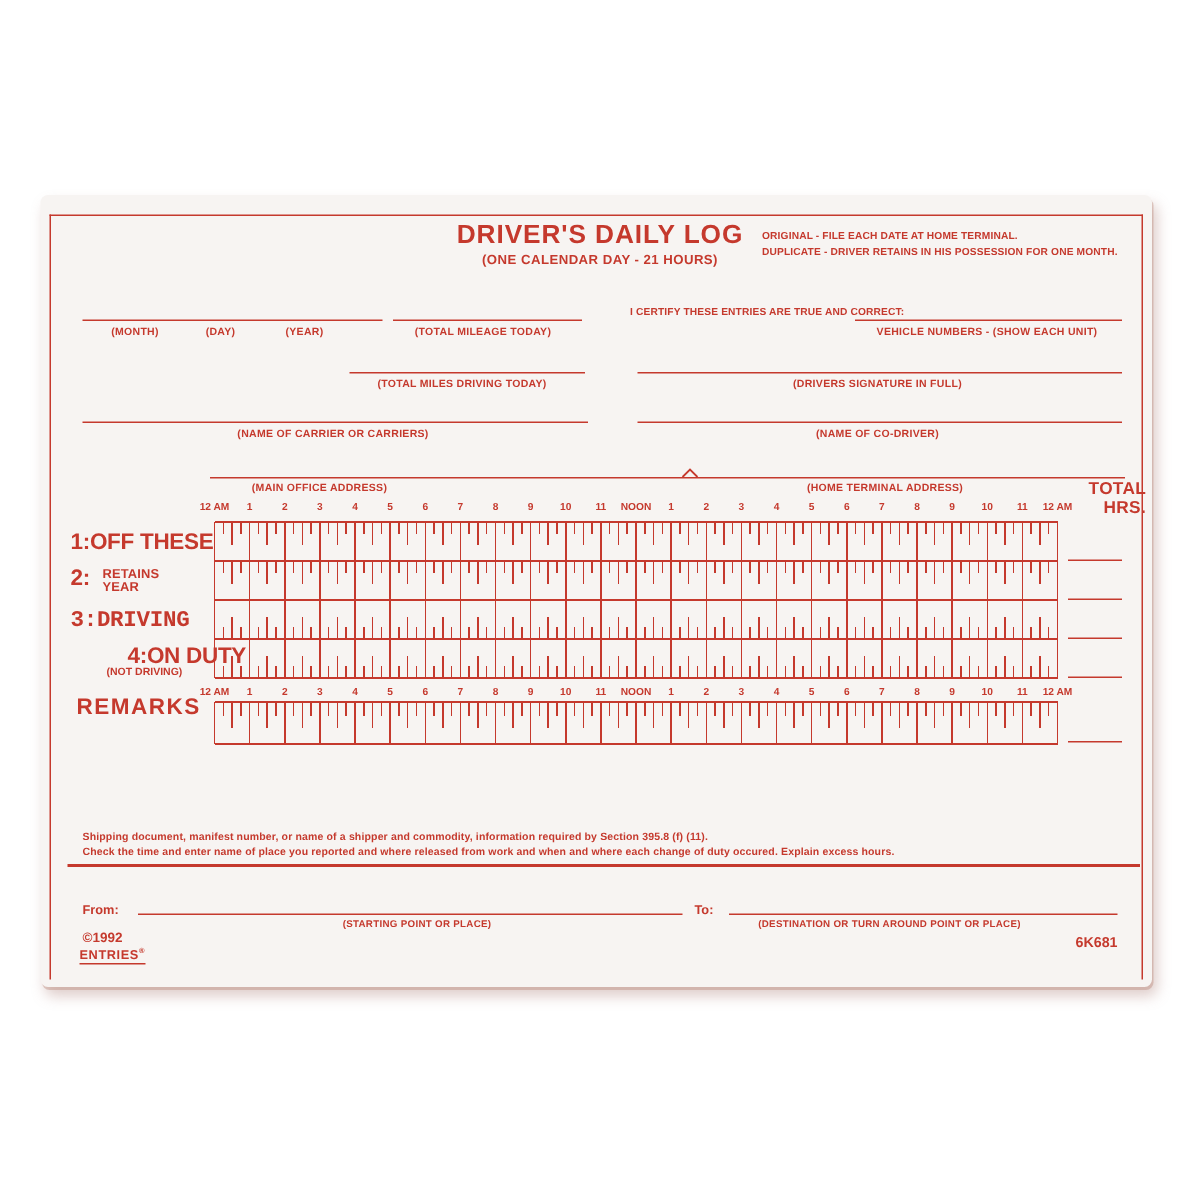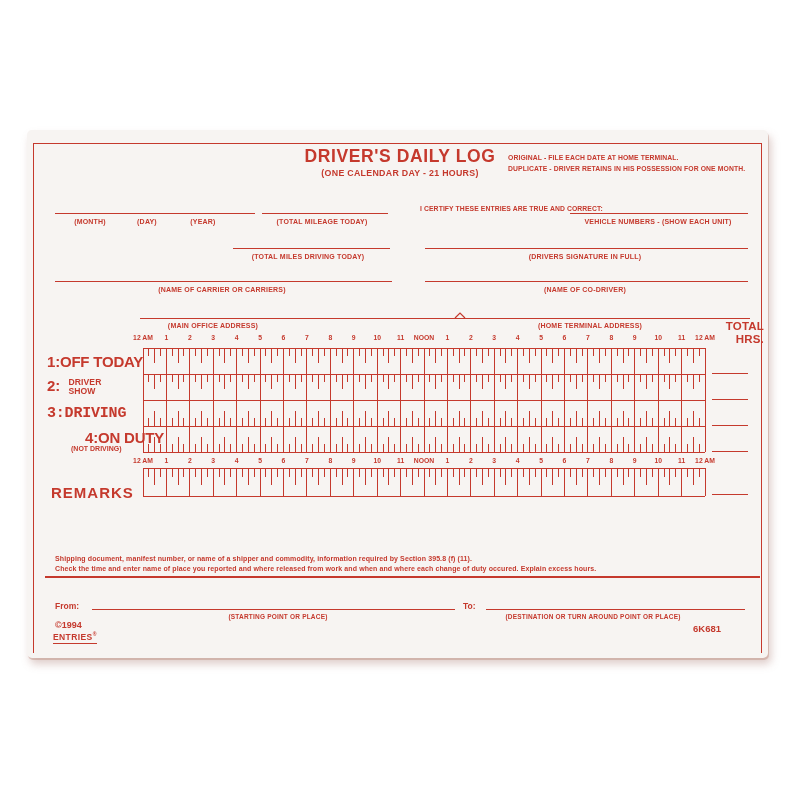--- a/index.html
+++ b/index.html
@@ -28,21 +28,21 @@
   .rowlab-big{font-size:15px;letter-spacing:-.2px;}
   .rowlab-sm{font-size:8.6px;line-height:1.1;letter-spacing:.1px;}
   .rowlab-sub{font-size:7px;}
   .total-hdr{font-size:11.5px;line-height:1.1;text-align:right;letter-spacing:.2px;}
 
   .notes{font-size:7px;line-height:1.35;letter-spacing:.1px;}
   .fromto{font-size:8.5px;}
   .small-lab{font-size:6.5px;}
   .brand{font-size:8.5px;letter-spacing:.4px;border-bottom:1.5px solid var(--red);padding-bottom:1px;}
   .brand sup{font-size:5px;}
-  .partnum{font-size:9.5px;}
+  .partnum{font-size:9.5px;text-align:right;}
   svg{overflow:visible;}
 </style>
 </head>
 <body>
 
 <div class="page">
   <div class="sheet">
     <div class="border-rect"></div>
 
     <div class="abs red title ctr" style="left:373px;top:16px;">DRIVER'S DAILY LOG</div>
@@ -81,32 +81,32 @@
       <polyline points="0,6 5,1 10,6" fill="none" stroke="#c5392d" stroke-width="1.2"></polyline>
     </svg>
     <div class="lab" style="left:186px;top:192px;">(MAIN OFFICE ADDRESS)</div>
     <div class="lab" style="left:563px;top:192px;">(HOME TERMINAL ADDRESS)</div>
 
     <div class="abs red total-hdr" style="left:677px;top:190px;width:60px;">
       <div>TOTAL</div>
       <div>HRS.</div>
     </div>
 
-    <div class="abs red rowlab-big" style="left:20px;top:223px;"><span>1:</span><span>OFF TODAY</span></div>
+    <div class="abs red rowlab-big" style="left:20px;top:223px;"><span>1:</span><span>OFF THESE</span></div>
     <div class="abs" style="left:20px;top:247px;">
       <span class="red rowlab-big">2:</span>
       <span class="red rowlab-sm" style="display:inline-block;vertical-align:top;margin-left:4px;margin-top:1px;">
-        <span style="display:block;">DRIVER</span>
-        <span style="display:block;">SHOW</span>
+        <span style="display:block;">RETAINS</span>
+        <span style="display:block;">YEAR</span>
       </span>
     </div>
     <div class="abs red rowlab-big" style="left:20px;top:275px;font-family:Liberation Mono, monospace;"><span>3:</span><span>DRIVING</span></div>
     <div class="abs red rowlab-big" style="left:20px;top:299px;margin-left:38px;"><span>4:</span><span>ON DUTY</span></div>
     <div class="abs red rowlab-sub" style="left:44px;top:315px;">(NOT DRIVING)</div>
-    <div class="abs red rowlab-big" style="left:24px;top:354px;letter-spacing:1px;">REMARKS</div>
+    <div class="abs red rowlab-big" style="left:24px;top:333px;letter-spacing:1px;">REMARKS</div>
 
     <svg id="grid-svg" class="abs" style="left:116px;top:200px;shape-rendering:crispEdges;" width="564" height="170">
         <text x="0" y="10" fill="#c5392d" font-size="6.8" font-weight="bold" font-family="&quot;Liberation Sans&quot;, sans-serif" text-anchor="middle">12 AM</text>
         <text x="0" y="133" fill="#c5392d" font-size="6.8" font-weight="bold" font-family="&quot;Liberation Sans&quot;, sans-serif" text-anchor="middle">12 AM</text>
         <text x="23.416666666666668" y="10" fill="#c5392d" font-size="6.8" font-weight="bold" font-family="&quot;Liberation Sans&quot;, sans-serif" text-anchor="middle">1</text>
         <text x="23.416666666666668" y="133" fill="#c5392d" font-size="6.8" font-weight="bold" font-family="&quot;Liberation Sans&quot;, sans-serif" text-anchor="middle">1</text>
         <text x="46.833333333333336" y="10" fill="#c5392d" font-size="6.8" font-weight="bold" font-family="&quot;Liberation Sans&quot;, sans-serif" text-anchor="middle">2</text>
         <text x="46.833333333333336" y="133" fill="#c5392d" font-size="6.8" font-weight="bold" font-family="&quot;Liberation Sans&quot;, sans-serif" text-anchor="middle">2</text>
         <text x="70.25" y="10" fill="#c5392d" font-size="6.8" font-weight="bold" font-family="&quot;Liberation Sans&quot;, sans-serif" text-anchor="middle">3</text>
         <text x="70.25" y="133" fill="#c5392d" font-size="6.8" font-weight="bold" font-family="&quot;Liberation Sans&quot;, sans-serif" text-anchor="middle">3</text>
@@ -581,17 +581,17 @@
     <div class="abs red notes" style="left:28px;top:434px;">Check the time and enter name of place you reported and where released from work and when and where each change of duty occured.  Explain excess hours.</div>
     <div class="hline" style="left:18px;top:446px;width:715px;height:1.8px;"></div>
 
     <div class="abs red fromto" style="left:28px;top:471px;">From:</div>
     <div class="hline" style="left:65px;top:479px;width:363px;"></div>
     <div class="lab small-lab" style="left:251px;top:483px;">(STARTING POINT OR PLACE)</div>
     <div class="abs red fromto" style="left:436px;top:471px;">To:</div>
     <div class="hline" style="left:459px;top:479px;width:259px;"></div>
     <div class="lab small-lab" style="left:566px;top:483px;">(DESTINATION OR TURN AROUND POINT OR PLACE)</div>
 
-    <div class="abs red" style="left:28px;top:490px;font-size:9px;">©1994</div>
+    <div class="abs red" style="left:28px;top:490px;font-size:9px;">©1992</div>
     <div class="abs red brand" style="left:26px;top:501px;"><span>ENTRIES</span><sup>®</sup></div>
     <div class="abs red partnum" style="left:666px;top:493px;width:52px;">6K681</div>
   </div>
 </div>
 
 </body></html>

